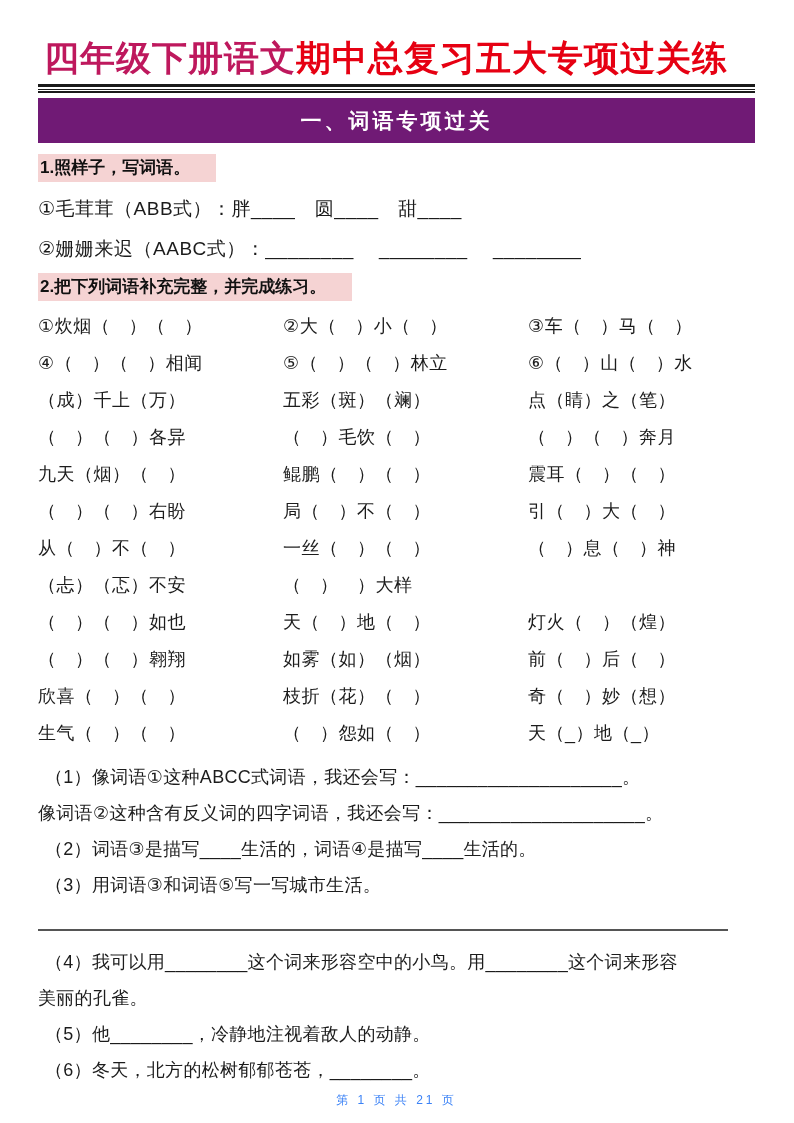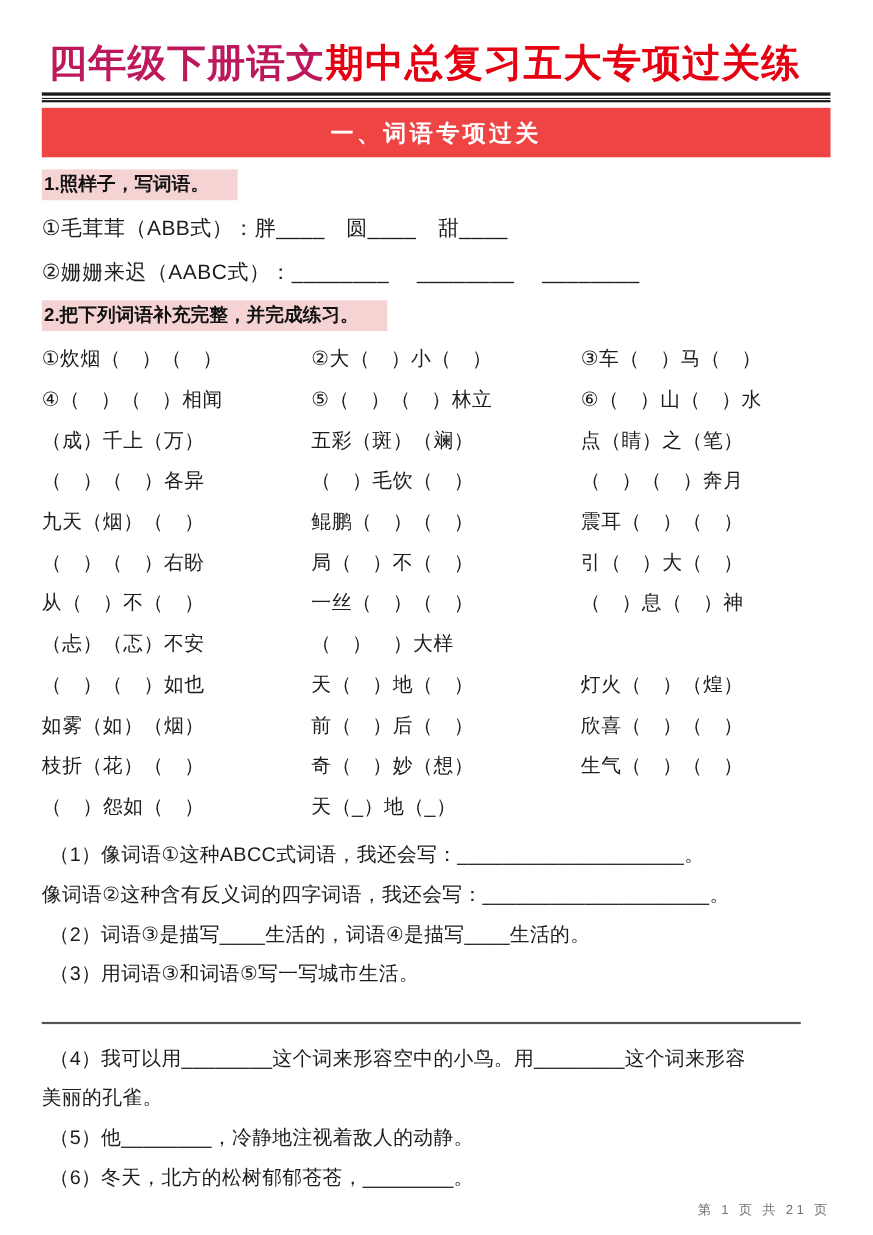--- a/index.html
+++ b/index.html
@@ -23,21 +23,21 @@
   
   .title-rule {
     margin-top: 4px; height: 9px;
     border-top: 3px solid #1a1a1a; border-bottom: 2px solid #1a1a1a;
     display: flex; align-items: center;
   }
   .title-rule .mid { height: 1px; background: #1a1a1a; width: 100%; }
 
   
   .banner {
-    margin-top: 5px; height: 45px; background: #ef4444;
+    margin-top: 5px; height: 45px; background: #701a75;
     display: flex; align-items: center; justify-content: center;
   }
   .banner span {
     color: #ffffff; font-size: 21px; font-weight: bold; letter-spacing: 3px;
   }
 
   
   .s-heading {
     margin-top: 11px; display: inline-block; background: #f5d3d3;
     color: #111; font-weight: bold; font-size: 17px;
@@ -60,22 +60,22 @@
   .questions { margin-top: 7px; font-size: 18px; }
   .q-line { line-height: 36px; letter-spacing: 0.3px; }
   .q-indent { padding-left: 7px; }
 
   .answer-line {
     margin-top: 26px; margin-bottom: 13px;
     border-bottom: 2px solid #555555; width: 690px;
   }
 
   .footer {
-    margin-top: 4px; text-align: right;
-    font-size: 12px; color: #737373; letter-spacing: 3px;
+    margin-top: 4px; text-align: center;
+    font-size: 12px; color: #3b82f6; letter-spacing: 3px;
   }
 </style>
 </head>
 <body>
 
 <div class="page">
 
   <h1 class="title"><span class="t-black">四年级下册语文</span><span class="t-red">期中总复习五大专项过关练</span></h1>
 
   <div class="title-rule">
@@ -117,20 +117,21 @@
     <div class="cell">引（　）大（　）</div>
     <div class="cell">从（　）不（　）</div>
     <div class="cell">一丝（　）（　）</div>
     <div class="cell">（　）息（　）神</div>
     <div class="cell">（忐）（忑）不安</div>
     <div class="cell">（　）　）大样</div>
     <div class="cell"></div>
     <div class="cell">（　）（　）如也</div>
     <div class="cell">天（　）地（　）</div>
     <div class="cell">灯火（　）（煌）</div>
+    <div class="cell">（　）（　）翱翔</div>
     <div class="cell">如雾（如）（烟）</div>
     <div class="cell">前（　）后（　）</div>
     <div class="cell">欣喜（　）（　）</div>
     <div class="cell">枝折（花）（　）</div>
     <div class="cell">奇（　）妙（想）</div>
     <div class="cell">生气（　）（　）</div>
     <div class="cell">（　）怨如（　）</div>
     <div class="cell">天（_）地（_）</div>
   </div>
 

